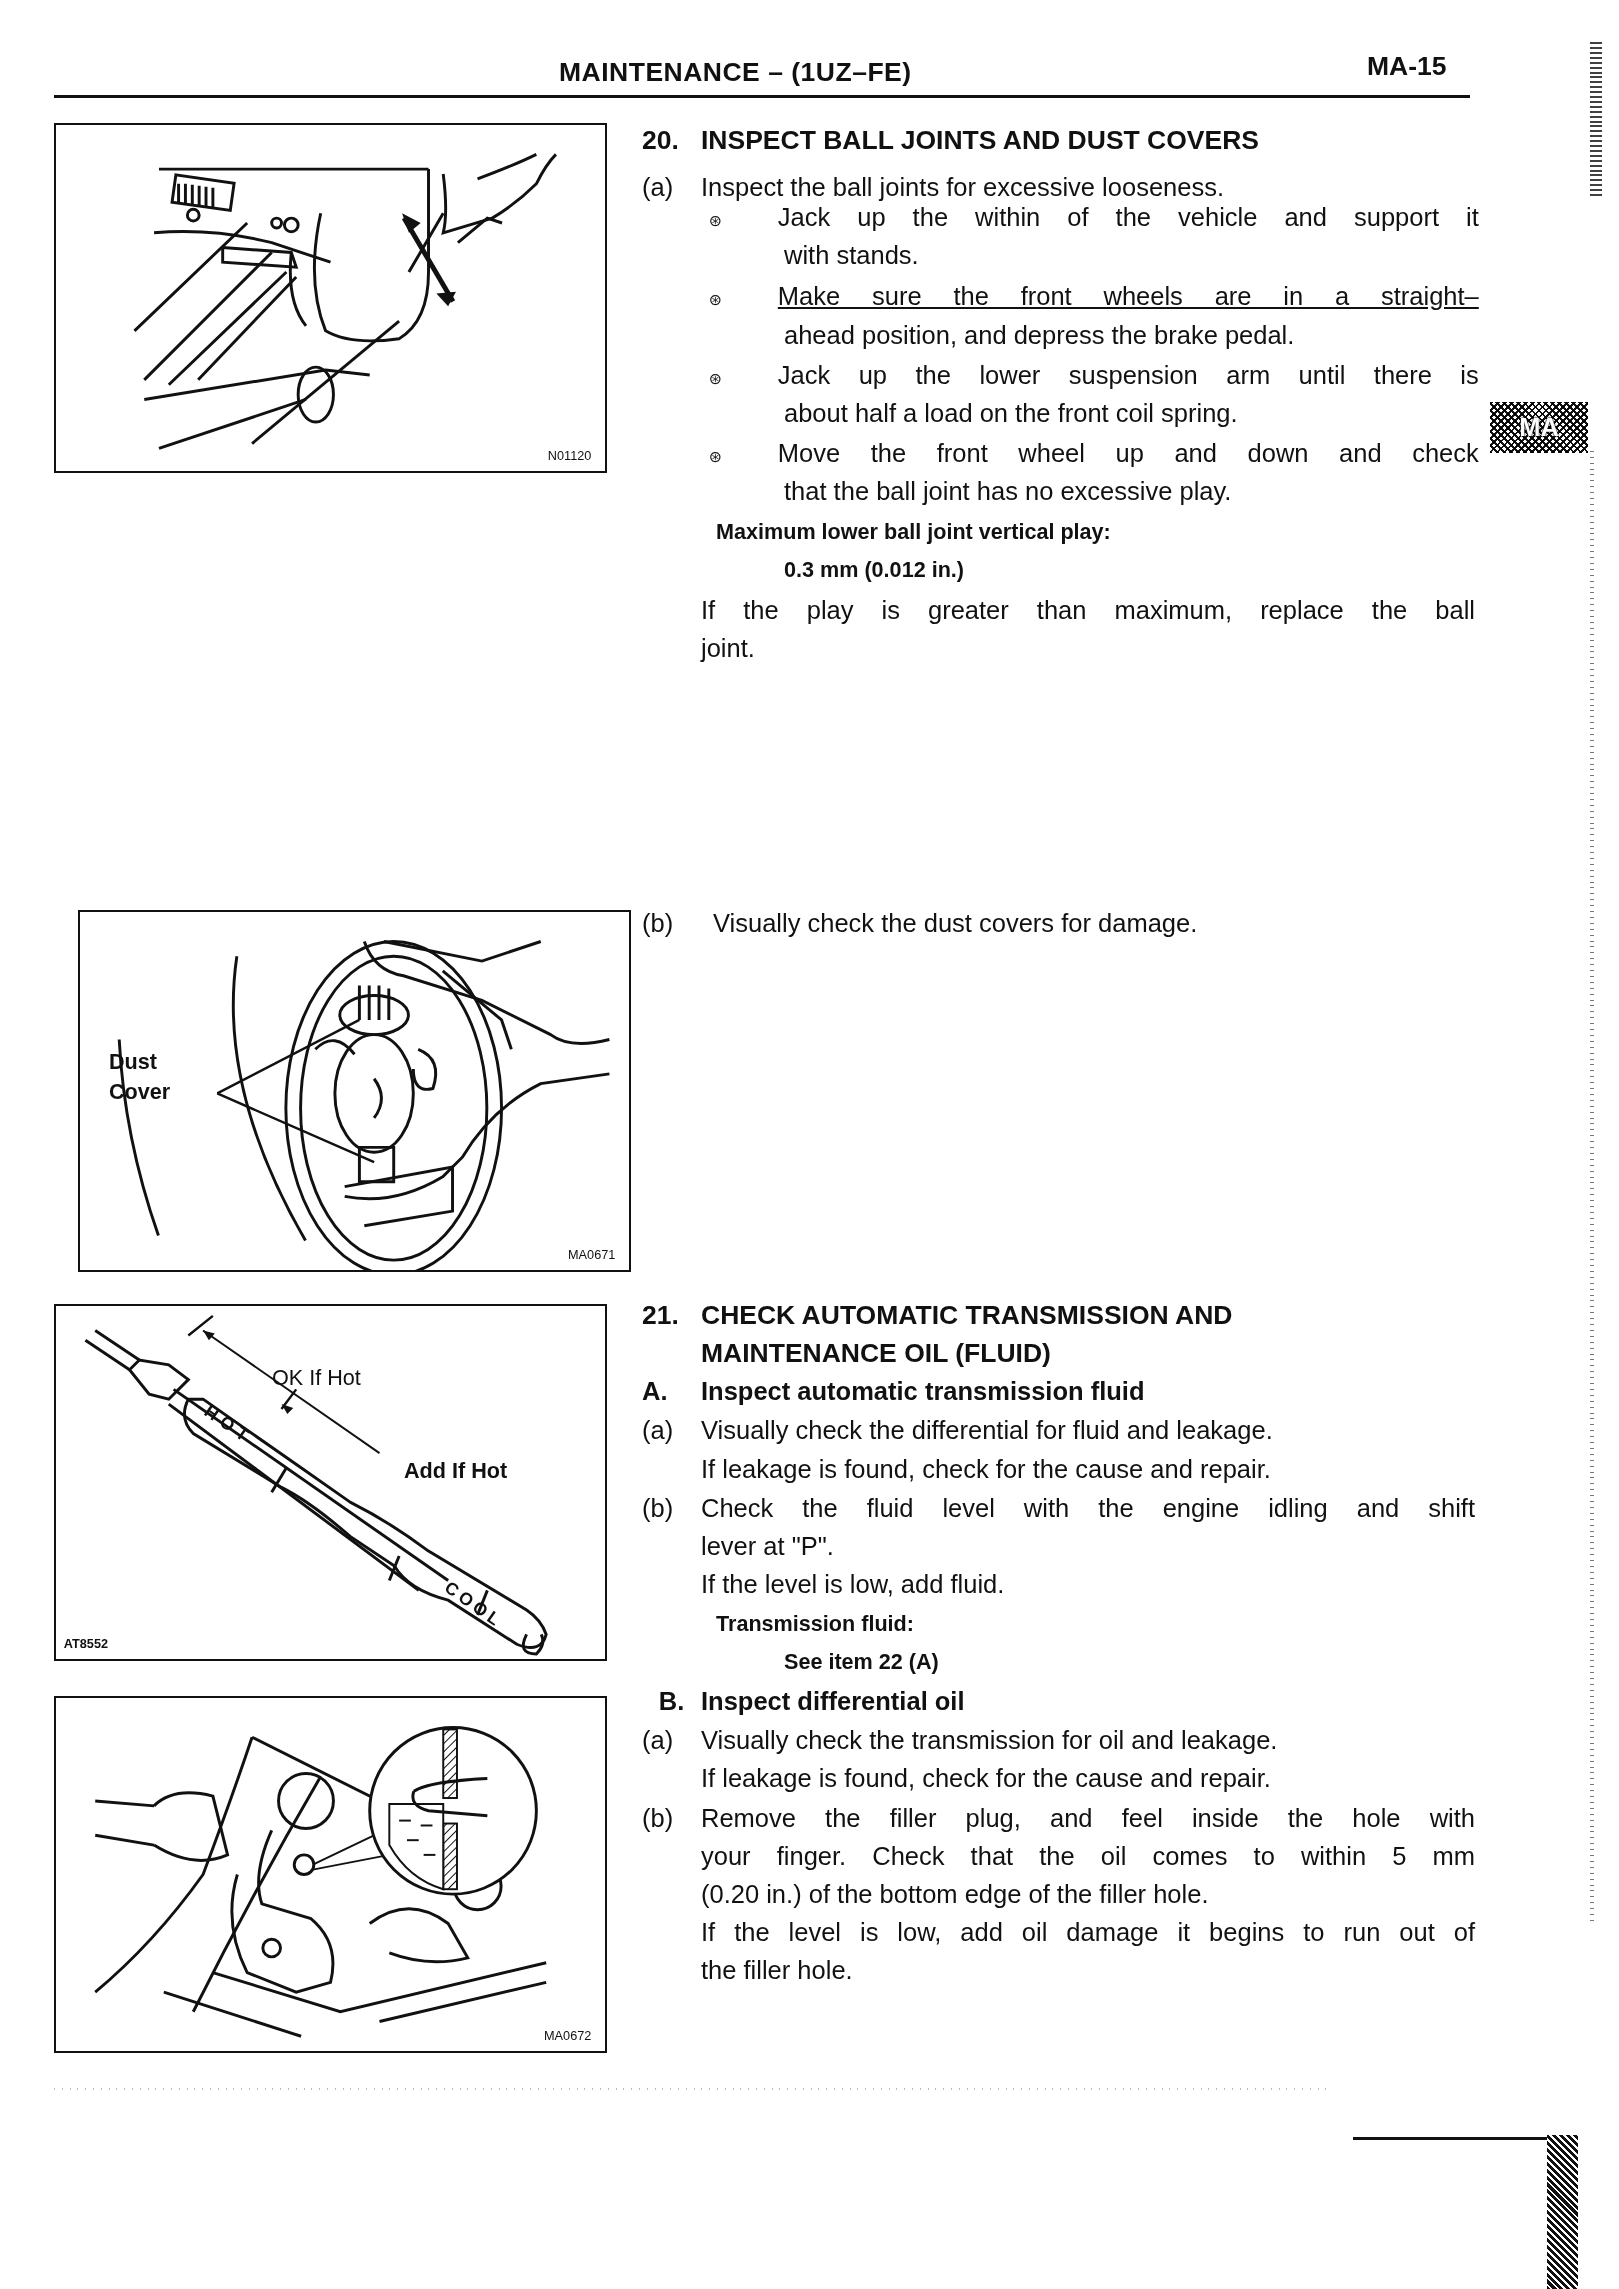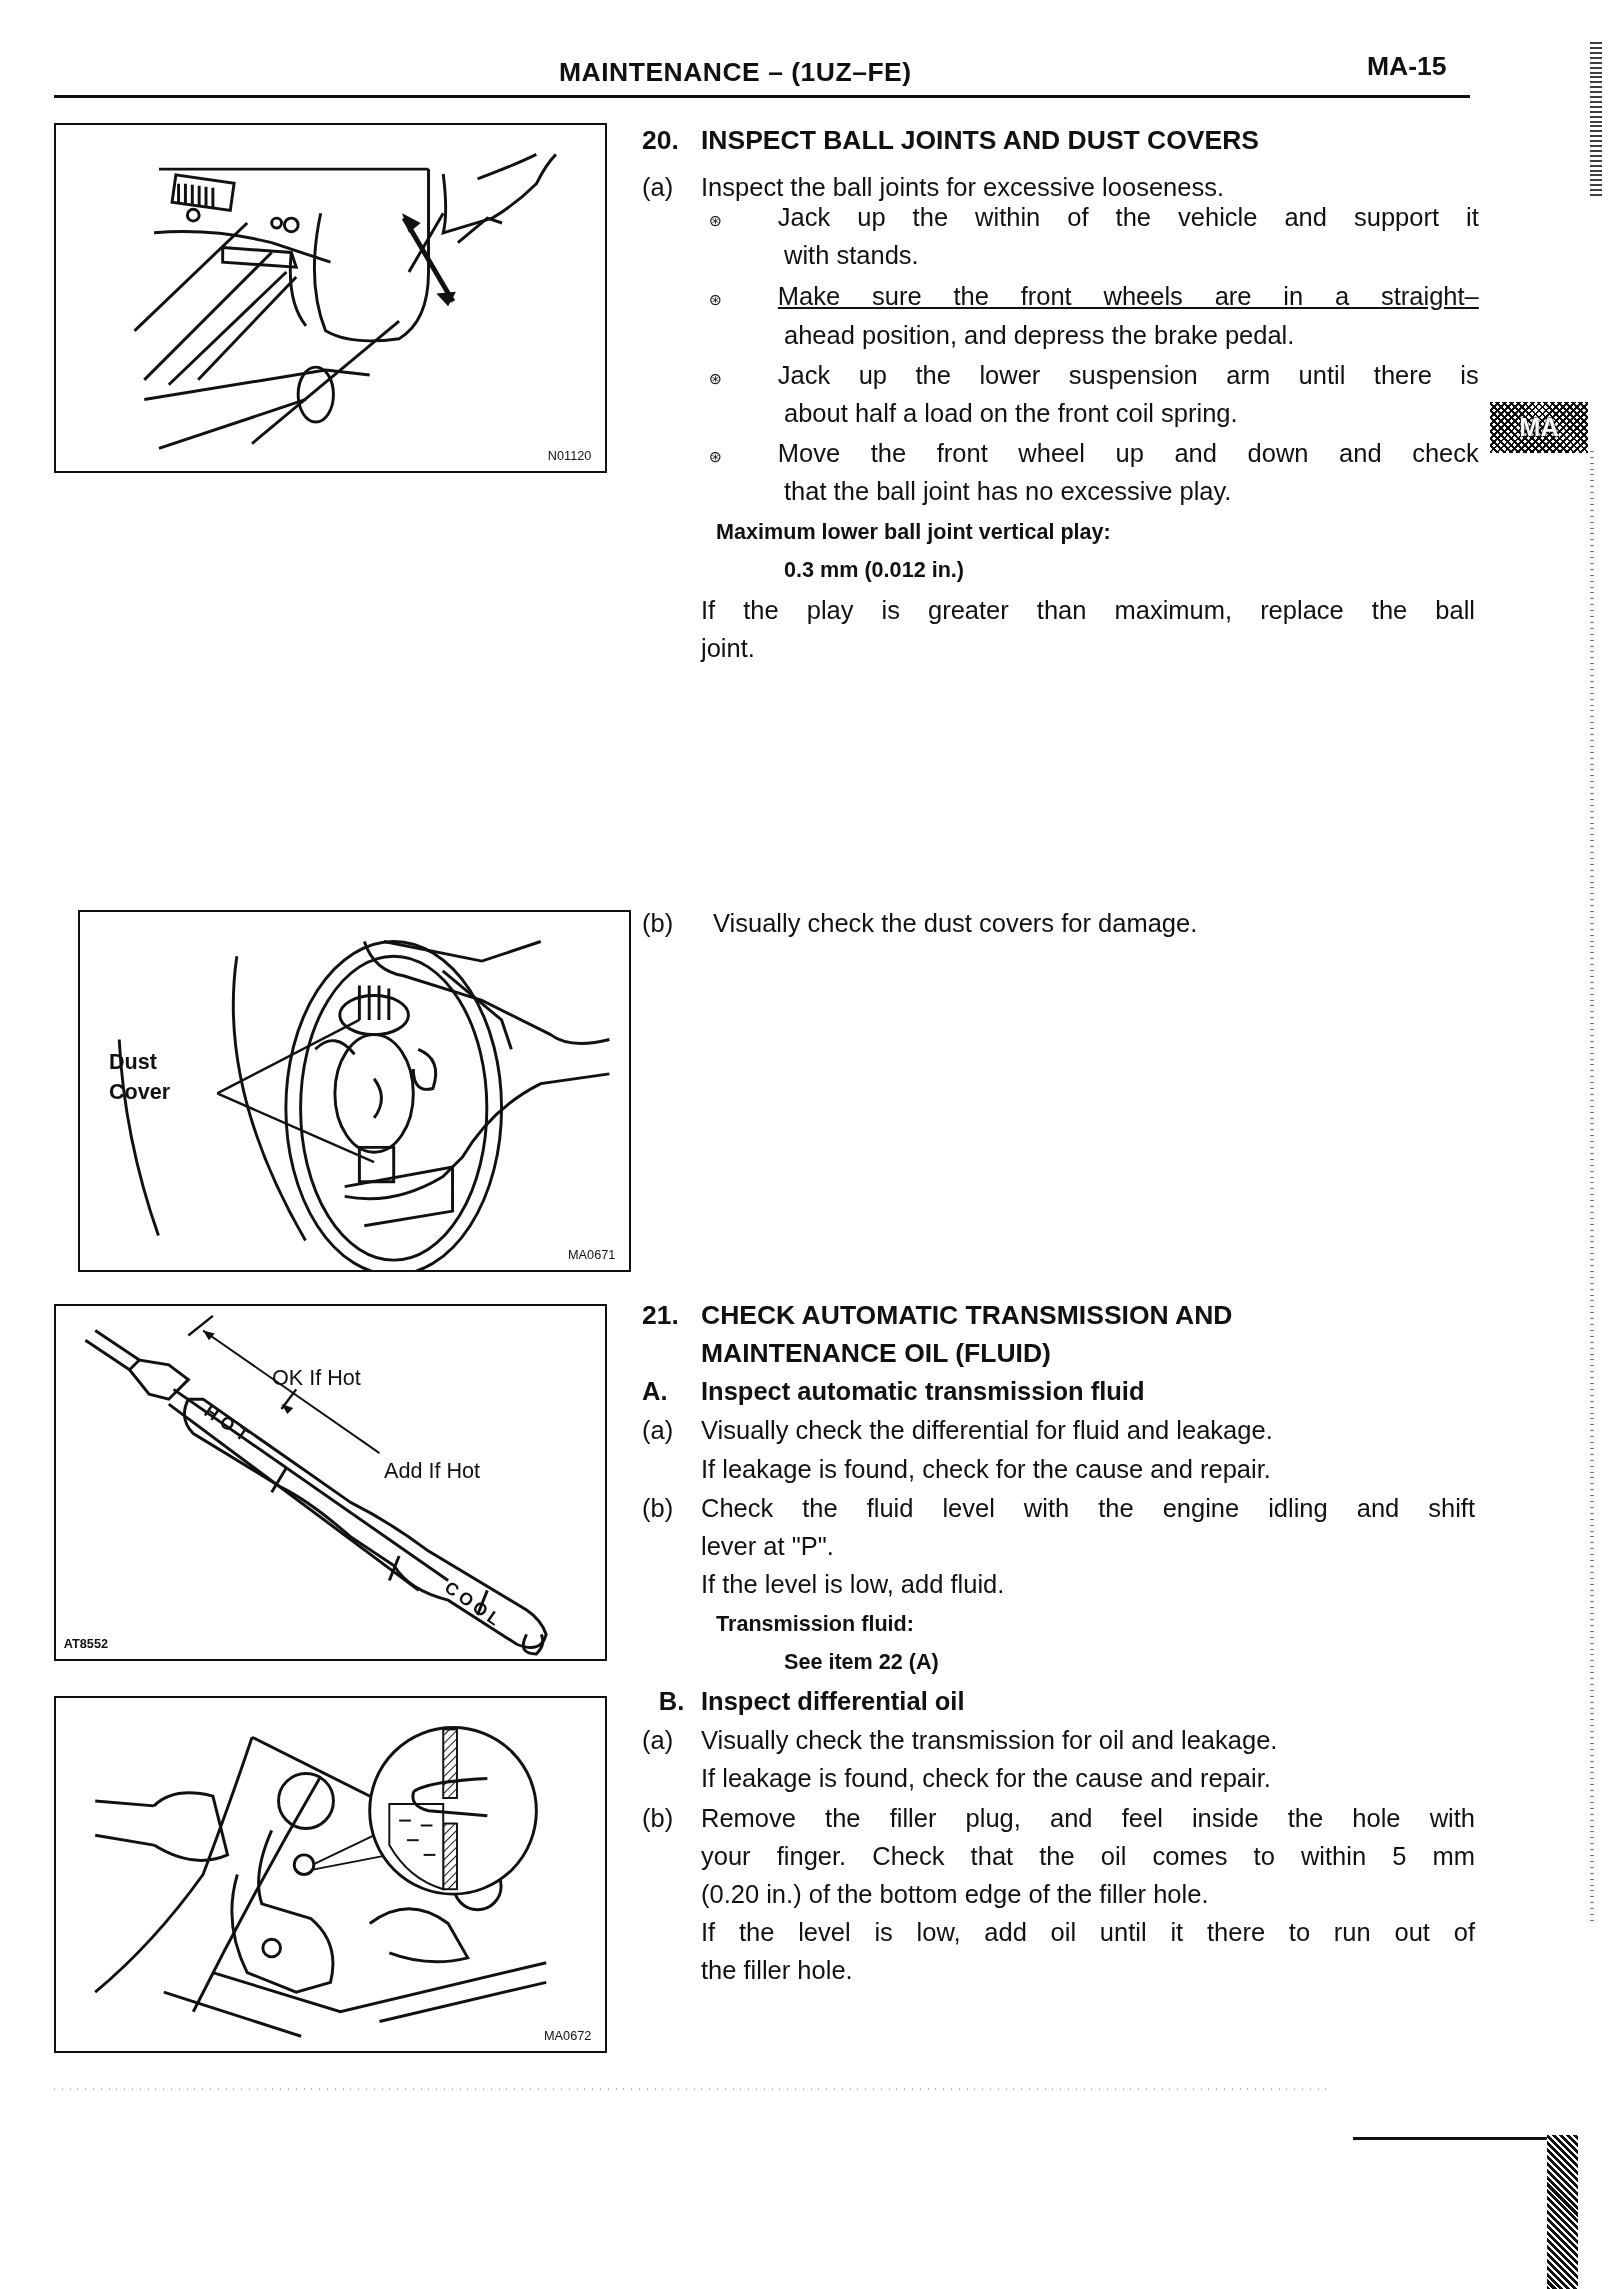--- a/index.html
+++ b/index.html
@@ -127,21 +127,21 @@
       <path d="M150 25 L330 150" stroke-width="2"></path>
     </g>
     <g fill="#111" font-family="Liberation Sans, sans-serif" font-weight="bold" font-size="18">
       <text transform="translate(150 110) rotate(35)" letter-spacing="6">HOT</text>
       <text transform="translate(395 290) rotate(35)" letter-spacing="4">COOL</text>
       <polygon points="150,25 162,28 156,35"></polygon>
       <polygon points="230,100 242,104 236,110"></polygon>
     </g>
   </svg>
   <span class="fig-label" style="left:216px;top:59px;font-weight:normal;">OK If Hot</span>
-  <span class="fig-label" style="left:328px;top:152px;font-weight:normal;">Add If Hot</span>
+  <span class="fig-label" style="left:348px;top:152px;font-weight:bold;">Add If Hot</span>
   <span class="fig-code" style="left:7.8px;bottom:7.8px;font-weight:bold;">AT8552</span>
 </div>
 
 <div class="abs fig" style="left:54px;top:1696px;width:549px;height:353px;">
   <svg viewBox="0 0 560 360">
     <defs>
       <pattern id="hatch" width="6" height="6" patternUnits="userSpaceOnUse" patternTransform="rotate(45)">
         <line x1="0" y1="0" x2="0" y2="6" stroke="#111" stroke-width="2"></line>
       </pattern>
     </defs>
@@ -240,16 +240,16 @@
   </div>
   <div class="row" style="left:642px;top:1721px;">
     <span class="num">(a)</span><span>Visually check the transmission for oil and leakage.</span>
   </div>
   <div class="row" style="left:701px;top:1759px;">If leakage is found, check for the cause and repair.</div>
   <div class="row" style="left:642px;top:1799px;">
     <span class="num">(b)</span><span class="justify" style="width:774px;">Remove the filler plug, and feel inside the hole with</span>
   </div>
   <div class="row" style="left:701px;top:1837px;"><span class="justify" style="width:774px;">your finger. Check that the oil comes to within 5 mm</span></div>
   <div class="row" style="left:701px;top:1875px;">(0.20 in.) of the bottom edge of the filler hole.</div>
-  <div class="row" style="left:701px;top:1913px;"><span class="justify" style="width:774px;">If the level is low, add oil until it there to run out of</span></div>
+  <div class="row" style="left:701px;top:1913px;"><span class="justify" style="width:774px;">If the level is low, add oil damage it begins to run out of</span></div>
   <div class="row" style="left:701px;top:1951px;">the filler hole.</div>
 </div>
 
 
 </body></html>

